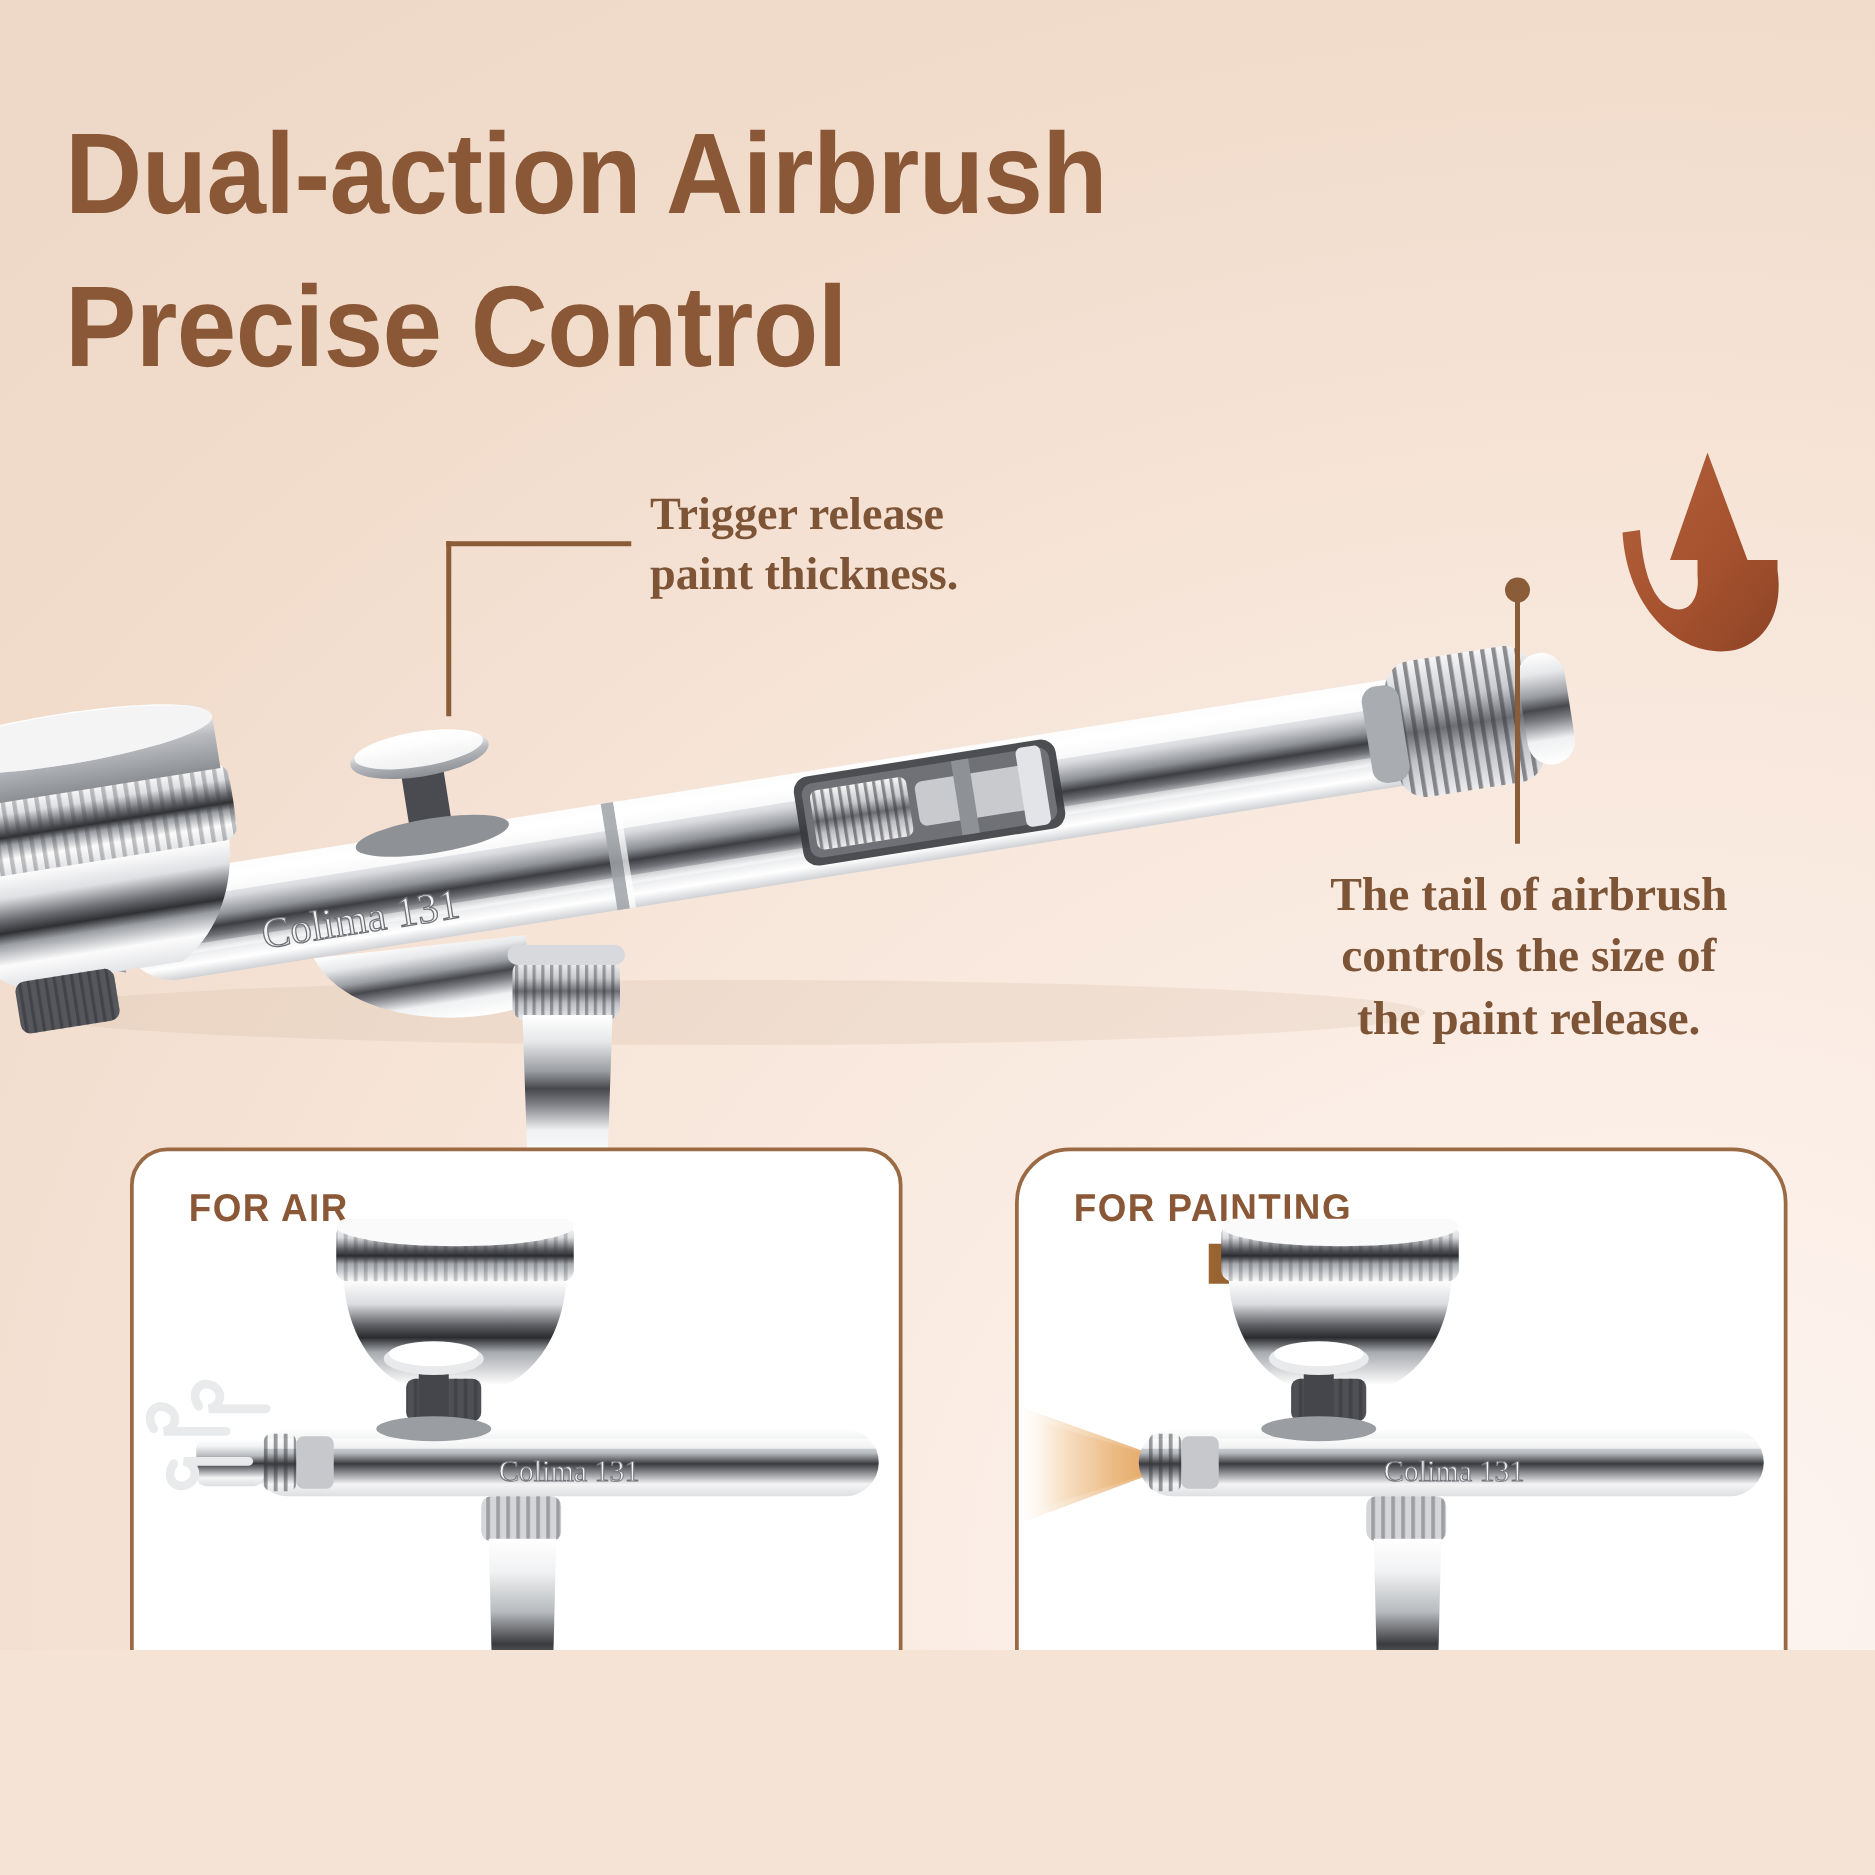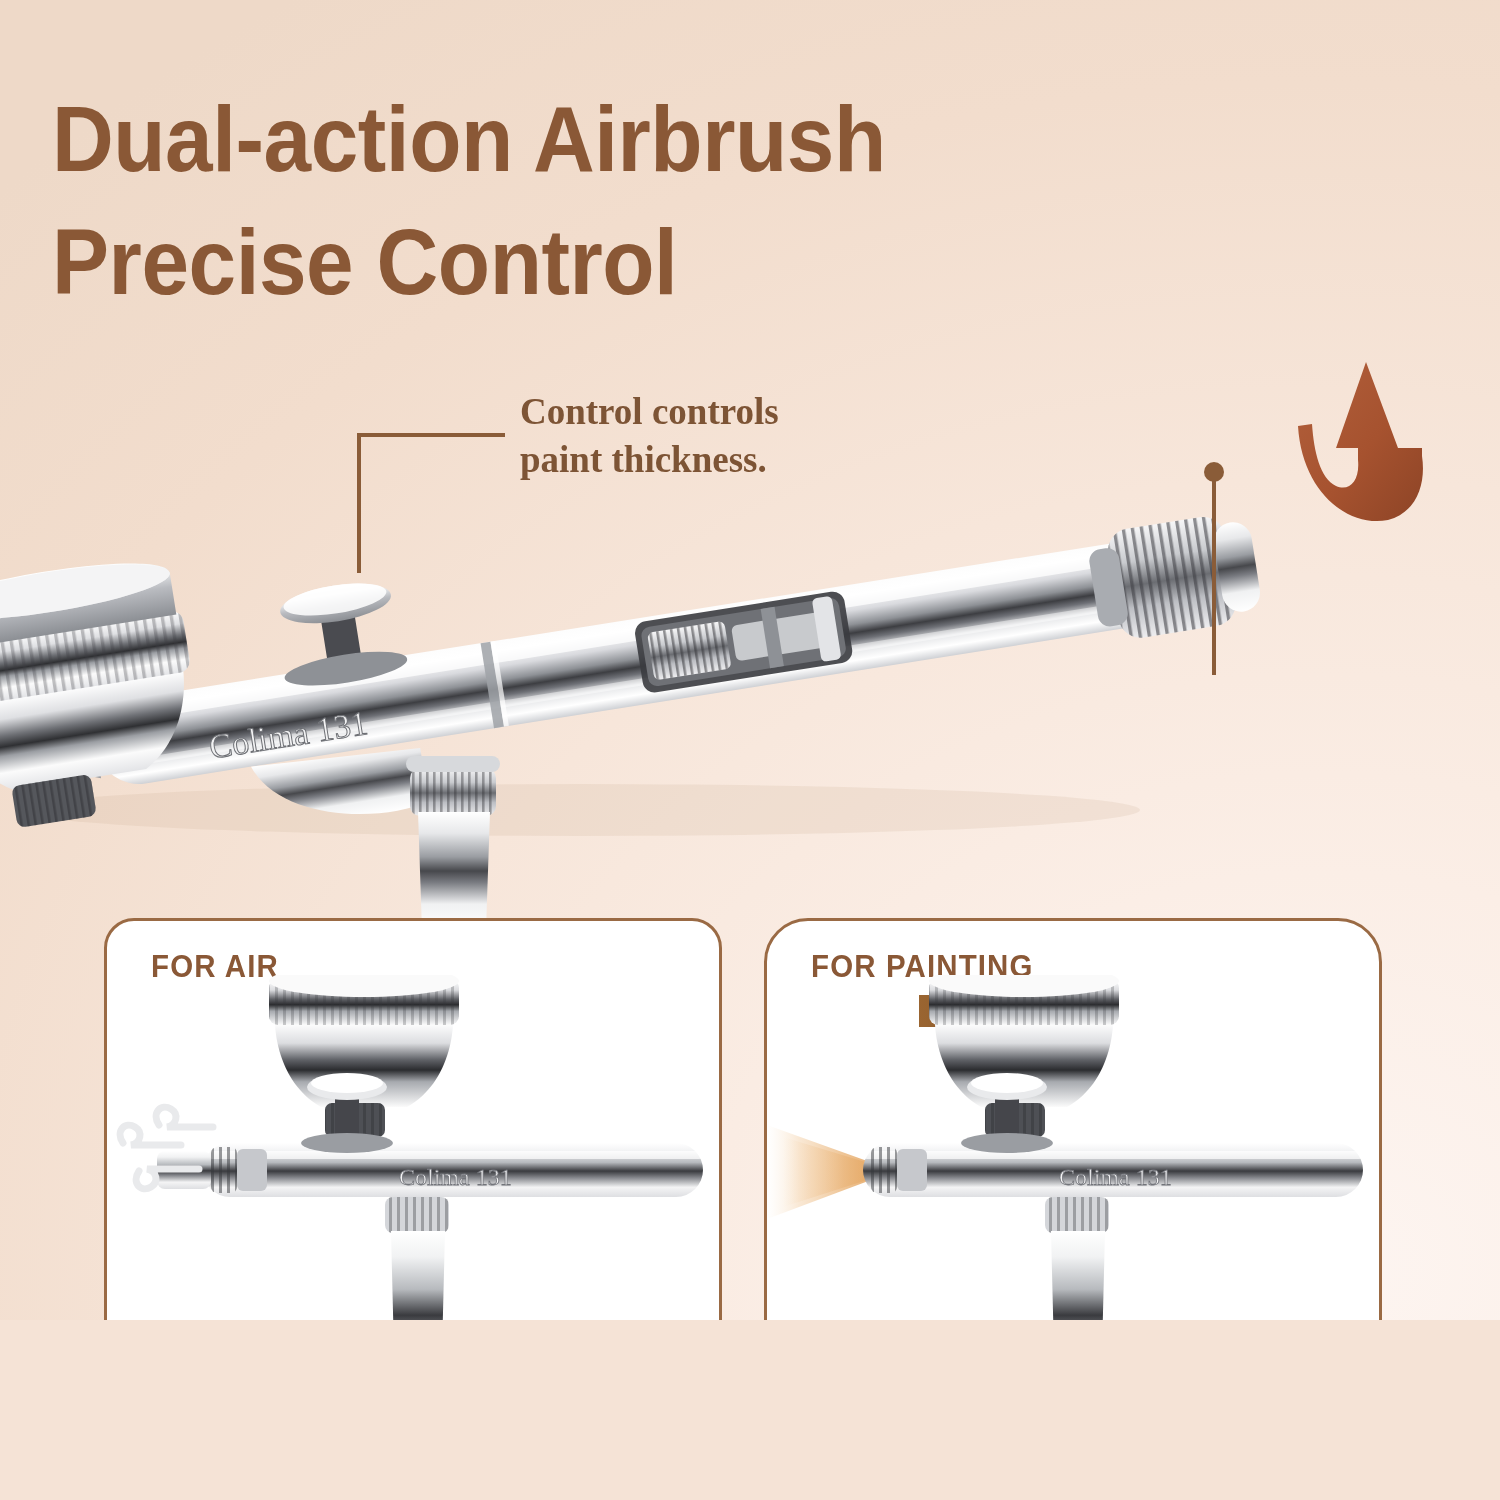--- a/index.html
+++ b/index.html
@@ -58,21 +58,21 @@
   
   .card{
     position:absolute;top:918px;width:618px;height:472px;
     background:#ffffff;
     border:3px solid #9a6a44;
     border-radius:44px;
     overflow:hidden;
     box-sizing:border-box;
   }
   #card-air{left:104px;border-radius:30px;}
-  #card-painting{left:764px;}
+  #card-painting{left:812px;}
   .card-label{
     position:absolute;left:44px;top:28px;
     color:#8a5836;
     font-family:"Liberation Sans",sans-serif;
     font-weight:bold;
     font-size:31px;
     letter-spacing:1.2px;
     transform:scaleX(.95);
     transform-origin:left top;
   }
@@ -200,22 +200,25 @@
       <path d="M48 442 L52 560 L116 560 L120 442 Z" fill="url(#chrome2)"></path>
       <rect x="36" y="386" width="94" height="16" rx="8" fill="#d7d9dc"></rect>
     </g>
   </svg>
 
   <div class="leader" id="leader-trigger-v"></div>
   <div class="leader" id="leader-trigger-h"></div>
   <div class="leader" id="leader-tail-v"></div>
   <div class="leader" id="leader-tail-dot"></div>
 
-  <div class="callout" id="callout-trigger">Control controls
+  <div class="callout" id="callout-trigger">Trigger release
 paint thickness.</div>
+  <div class="callout" id="callout-tail">The tail of airbrush
+controls the size of
+the paint release.</div>
 
   <svg id="rotate-arrow" viewBox="0 0 170 180">
     <defs>
       <linearGradient id="argrad" x1="0" y1="0" x2="1" y2="1">
         <stop offset="0%" stop-color="#b2603c"></stop>
         <stop offset="55%" stop-color="#a6522f"></stop>
         <stop offset="100%" stop-color="#8d4426"></stop>
       </linearGradient>
     </defs>
     <path d="M6 74 C10 140 56 176 96 168 C126 160 134 130 130 104 L130 96

